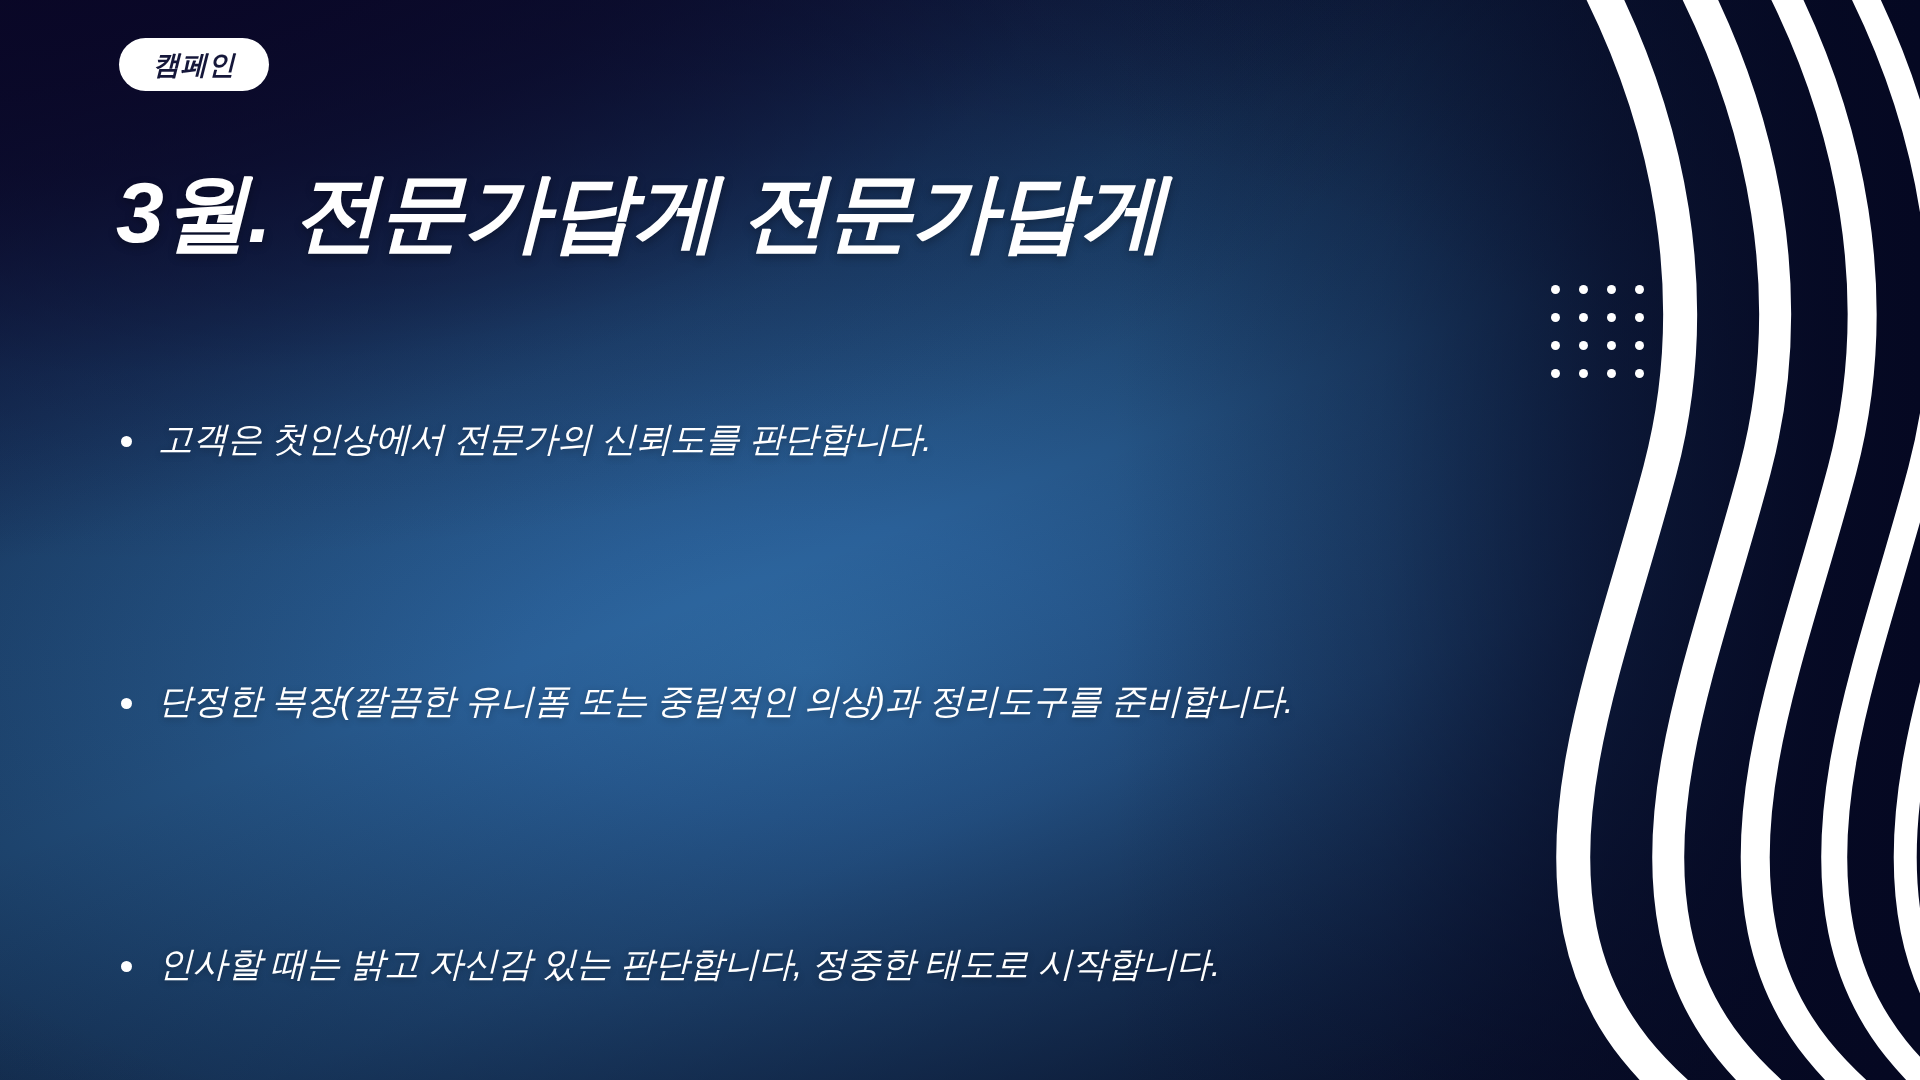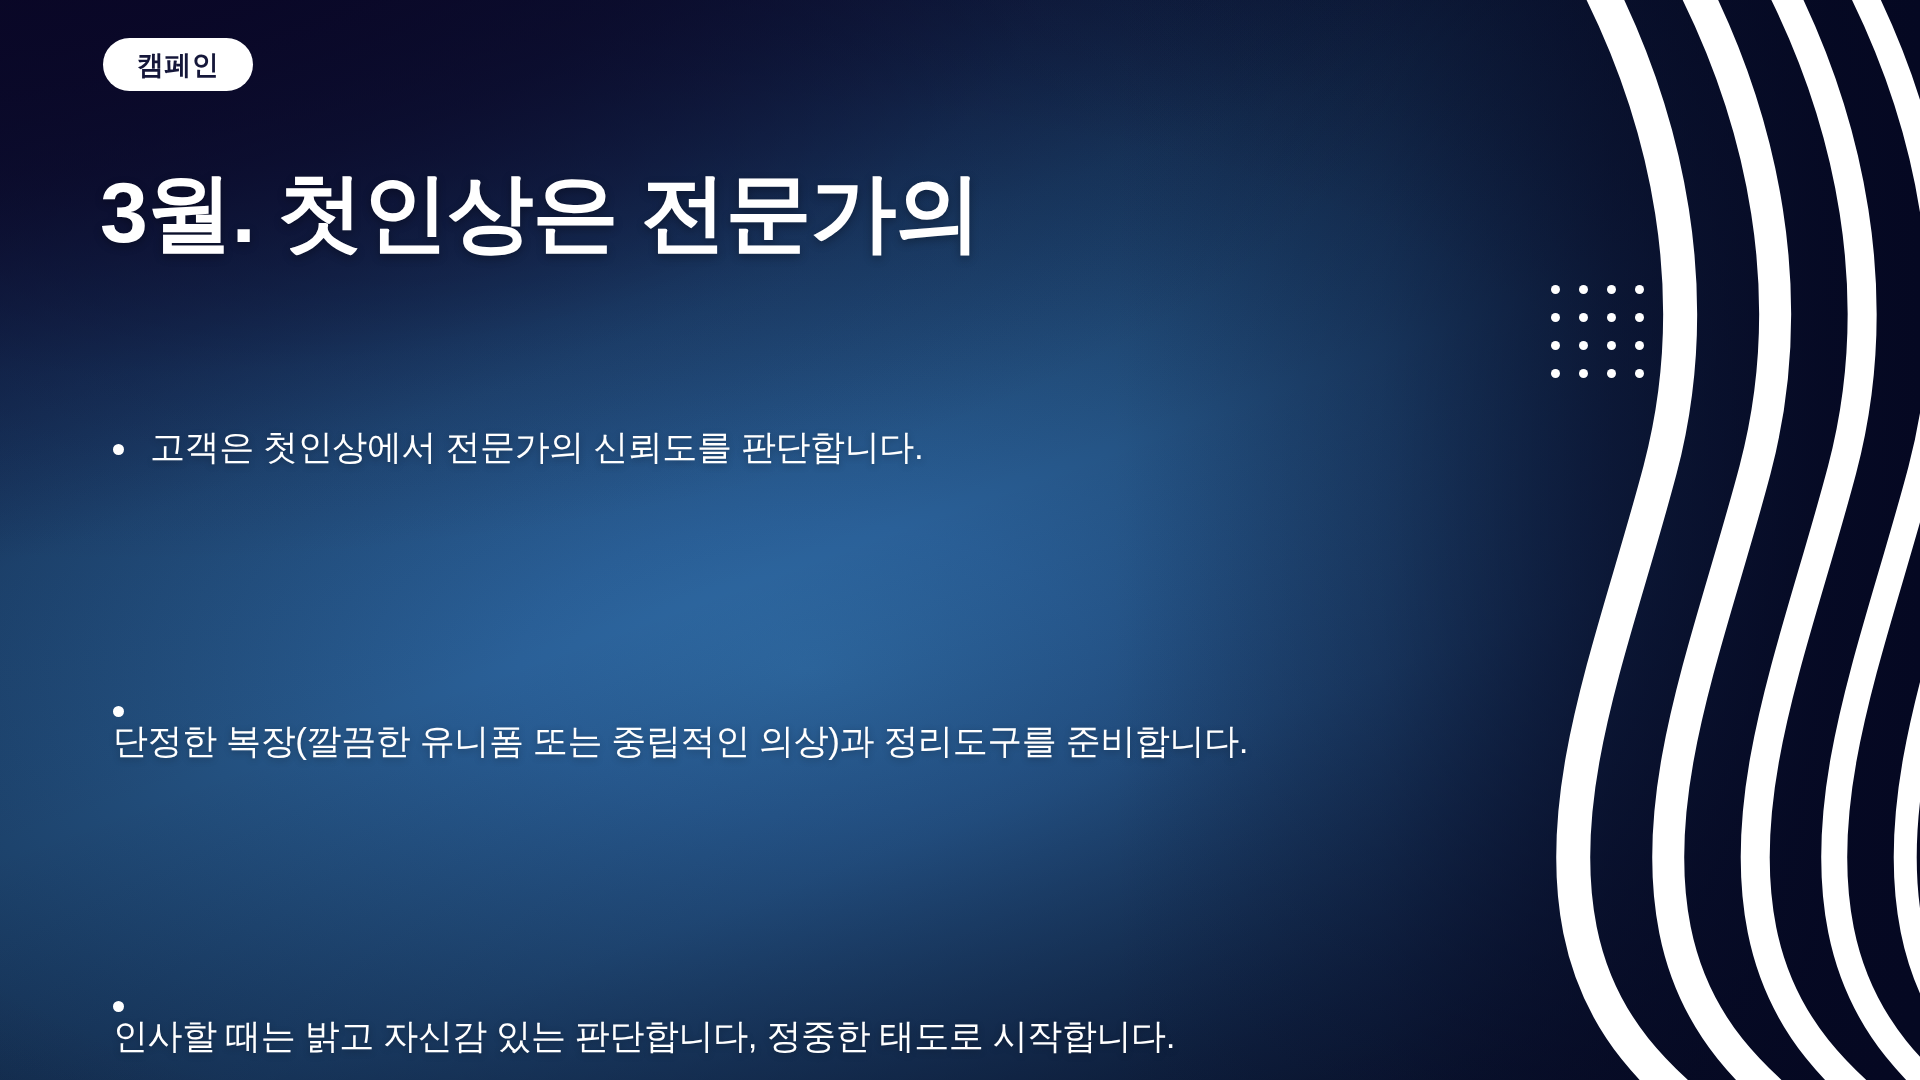--- a/index.html
+++ b/index.html
@@ -98,24 +98,25 @@
     display: block;
     width: 9px;
     height: 9px;
     border-radius: 50%;
     background: #ffffff;
   }
 
   
   .content {
     position: absolute;
-    left: 0;
+    left: 16px;
     top: 0;
     width: 1520px;
     height: 784px;
+    font-style: italic;
   }
   .badge {
     position: absolute;
     left: 103px;
     top: 38px;
     min-width: 150px;
     height: 53px;
     padding: 0 26px;
     box-sizing: border-box;
     border-radius: 27px;
@@ -153,21 +154,21 @@
   .bullet {
     position: relative;
     display: flex;
     align-items: flex-start;
     color: #ffffff;
     font-size: 35px;
     line-height: 1.35;
     letter-spacing: -0.4px;
     text-shadow: 0 2px 7px rgba(0,0,0,0.28);
   }
-  .bullet + .bullet { margin-top: 215px; flex-direction: column; }
+  .bullet + .bullet { margin-top: 215px; }
   .bullet .dot {
     flex: 0 0 auto;
     width: 11px;
     height: 11px;
     border-radius: 50%;
     background: #ffffff;
     margin-top: 21px;
     margin-right: 26px;
   }
   .bullet .txt { flex: 1 1 auto; }
@@ -212,24 +213,24 @@
     <i></i>
     <i></i>
     <i></i>
   </div>
 
   <div class="content">
 
     <div class="badge">캠페인</div>
 
     <h1 class="title">
-      <span class="line1">3월. 첫인상은 전문가의</span>
+      <span class="line1">3월. 전문가답게 전문가답게</span>
     </h1>
 
-    <ul class="bullets" style="list-style:none;margin:8px;padding:0">
+    <ul class="bullets" style="list-style:none;margin:0;padding:0">
       <li class="bullet">
         <span class="dot"></span>
         <span class="txt">고객은 첫인상에서 전문가의 신뢰도를 판단합니다.</span>
       </li>
       <li class="bullet">
         <span class="dot"></span>
         <span class="txt">단정한 복장(깔끔한 유니폼 또는 중립적인 의상)과 정리도구를 준비합니다.</span>
       </li>
       <li class="bullet">
         <span class="dot"></span>

